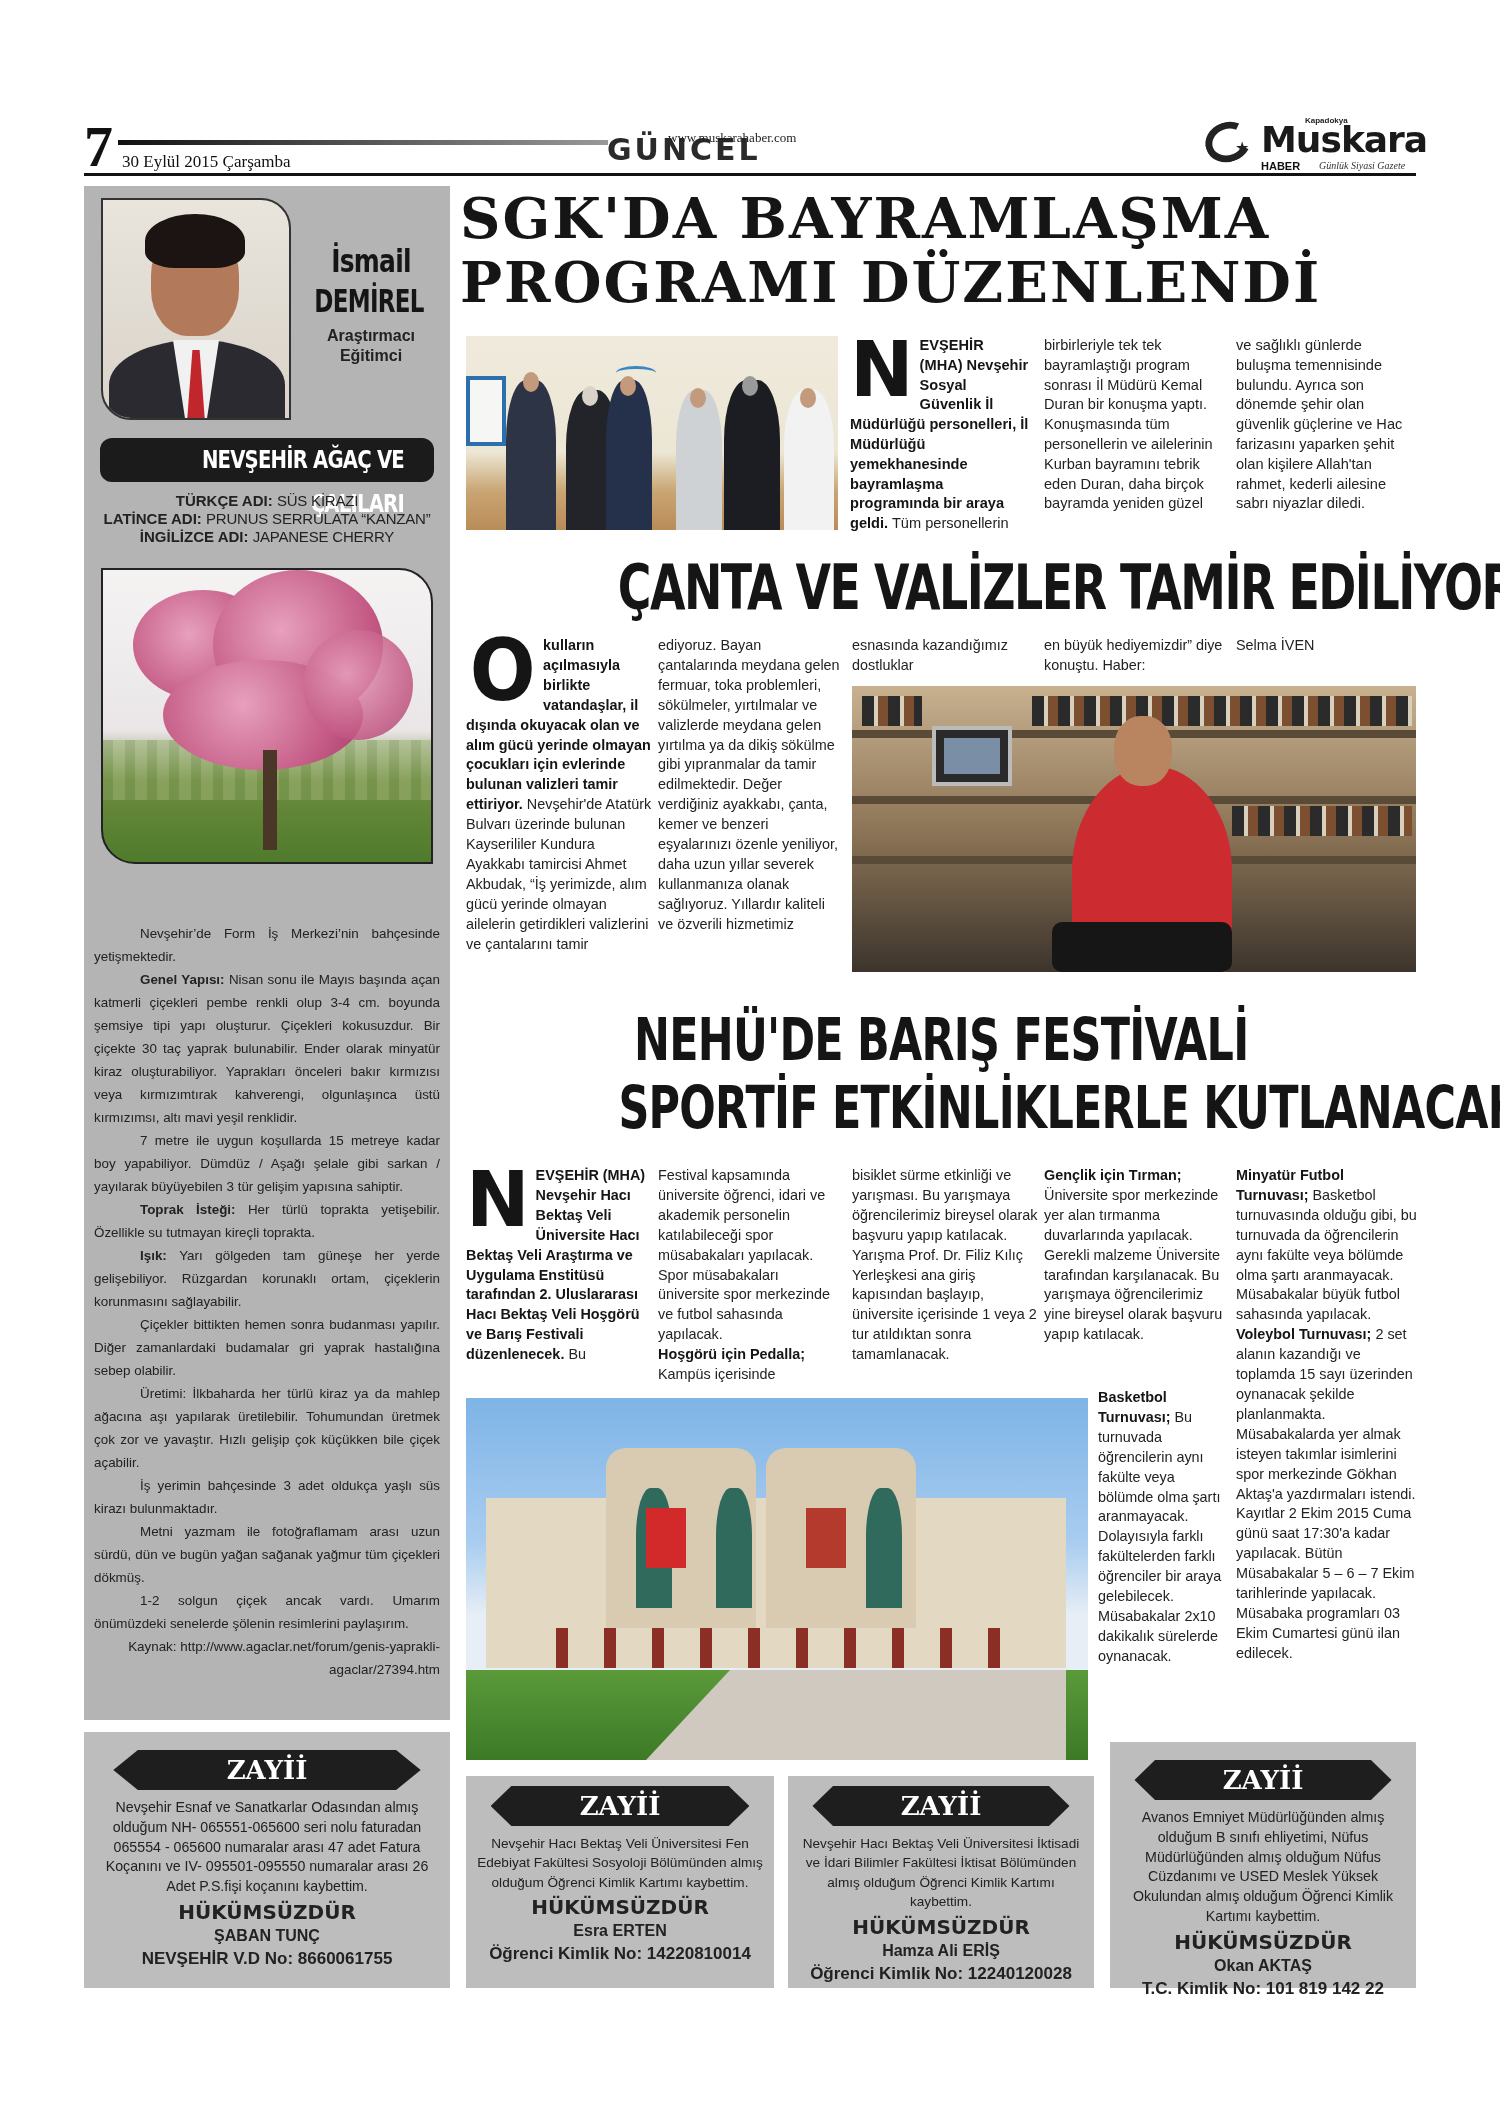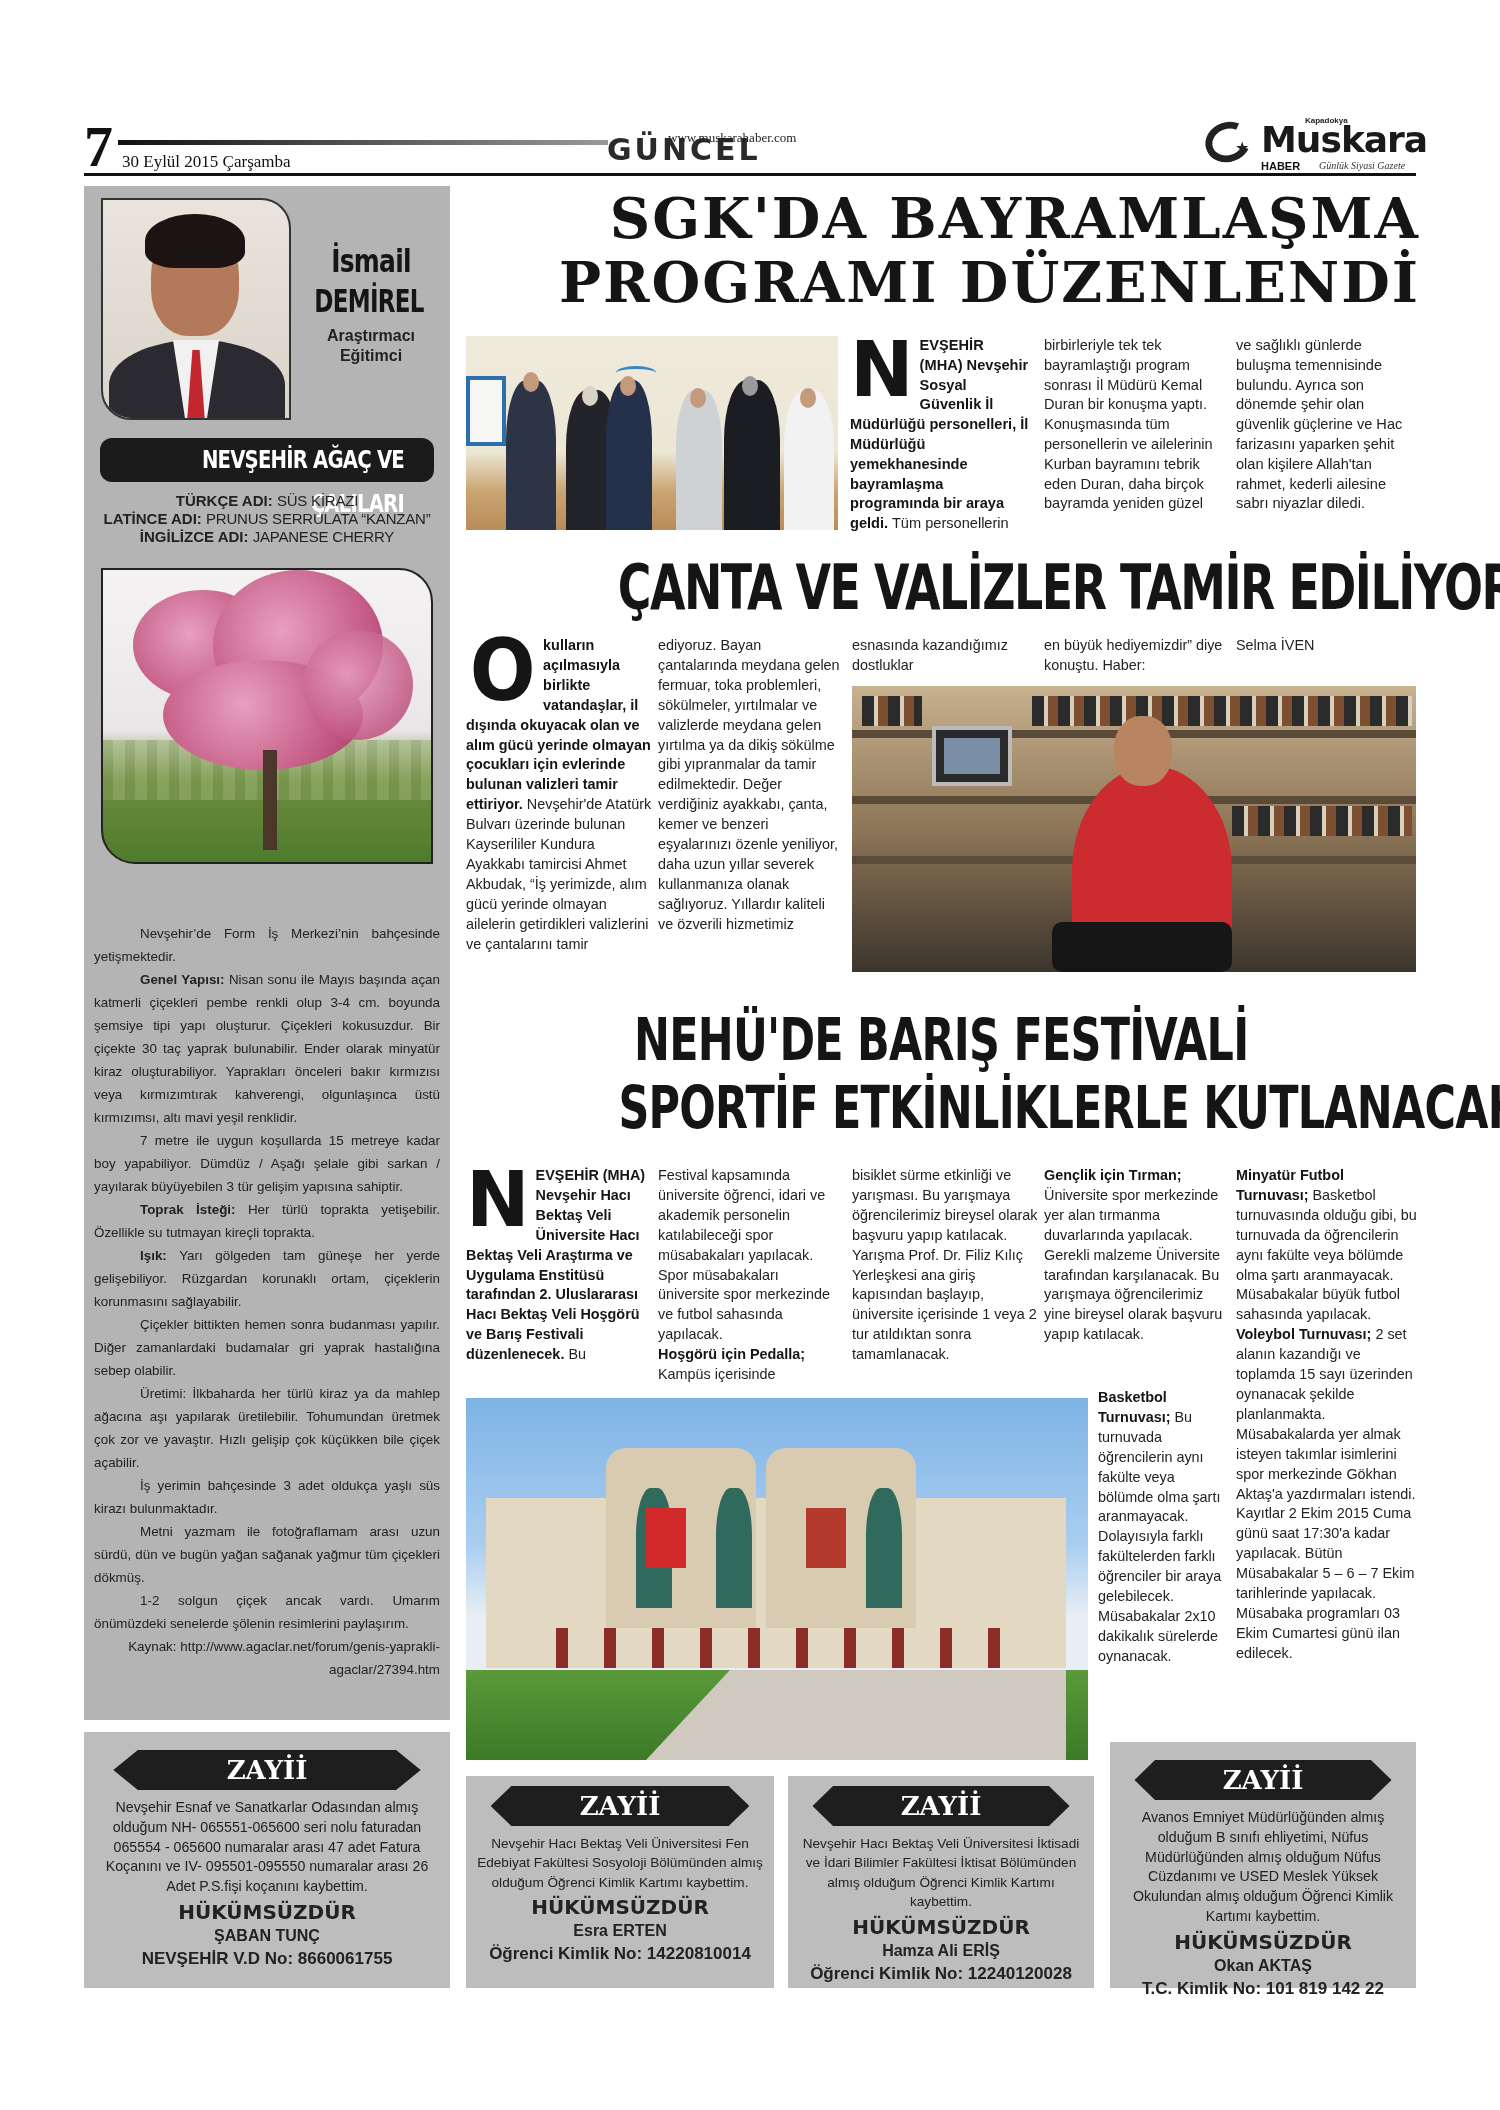--- a/index.html
+++ b/index.html
@@ -39,21 +39,21 @@
   .names .v { font-weight: normal; letter-spacing: -0.2px; }
   .tree-photo { position: absolute; left: 17px; top: 382px; width: 332px; height: 296px; border: 2px solid #222; border-radius: 0 34px 0 34px; overflow: hidden; background: linear-gradient(180deg, #f4f3f2 0%, #eae6e8 55%, #6d8c3e 72%, #4f7b2c 100%); }
   .tree-photo .bloom { position: absolute; border-radius: 50%; background: radial-gradient(circle at 40% 40%, #e7a0bd, #c45a85 65%, #a53f6a); }
   .tree-photo .trunk { position: absolute; left: 160px; top: 180px; width: 14px; height: 100px; background: #4a3728; }
   .tree-photo .bgtrees { position: absolute; left: 0; top: 170px; width: 330px; height: 60px; background: repeating-linear-gradient(90deg, #7f9a56 0 10px, #9fb477 10px 22px); opacity: 0.55; }
   .body-text { position: absolute; left: 10px; top: 736px; width: 346px; font-size: 13.4px; line-height: 23px; color: #222; text-align: justify; }
   .body-text p { text-indent: 46px; }
   .body-text p.noindent { text-indent: 0; text-align: right; }
 
   
-  .h1 { position: absolute; left: 460px; top: 186px; width: 960px; text-align: right; font-family: "DejaVu Serif", serif; font-weight: bold; font-size: 56px; line-height: 64px; letter-spacing: 2px; color: #151515; }
+  .h1 { position: absolute; left: 460px; top: 186px; width: 960px; text-align: left; font-family: "DejaVu Serif", serif; font-weight: bold; font-size: 56px; line-height: 64px; letter-spacing: 2px; color: #151515; }
   .photo1 { position: absolute; left: 466px; top: 336px; width: 372px; height: 194px; background: linear-gradient(180deg, #efeadc 0%, #ece6d4 60%, #c9a573 80%, #b98c58 100%); overflow: hidden; }
   .photo1 .win { position: absolute; left: 0; top: 40px; width: 40px; height: 70px; border: 4px solid #2d6fae; background: #f6f7f4; }
   .photo1 .p { position: absolute; bottom: 0; border-radius: 40% 40% 0 0; }
   .photo1 .hd { position: absolute; width: 16px; height: 20px; border-radius: 50%; background: #c49a7c; }
   .photo1 .logo-sgk { position: absolute; left: 150px; top: 30px; width: 40px; height: 14px; border-top: 3px solid #3a85c4; border-radius: 50% 50% 0 0; }
   .a1-text { position: absolute; top: 336px; font-size: 14.6px; line-height: 19.8px; color: #222; }
   .a1-col1 { left: 850px; width: 180px; }
   .a1-col2 { left: 1044px; width: 180px; }
   .a1-col3 { left: 1236px; width: 184px; }
   .dropcap { float: left; font-family: "DejaVu Sans", sans-serif; font-weight: bold; font-size: 76px; line-height: 60px; margin: 4px 6px 0 0; color: #151515; }

